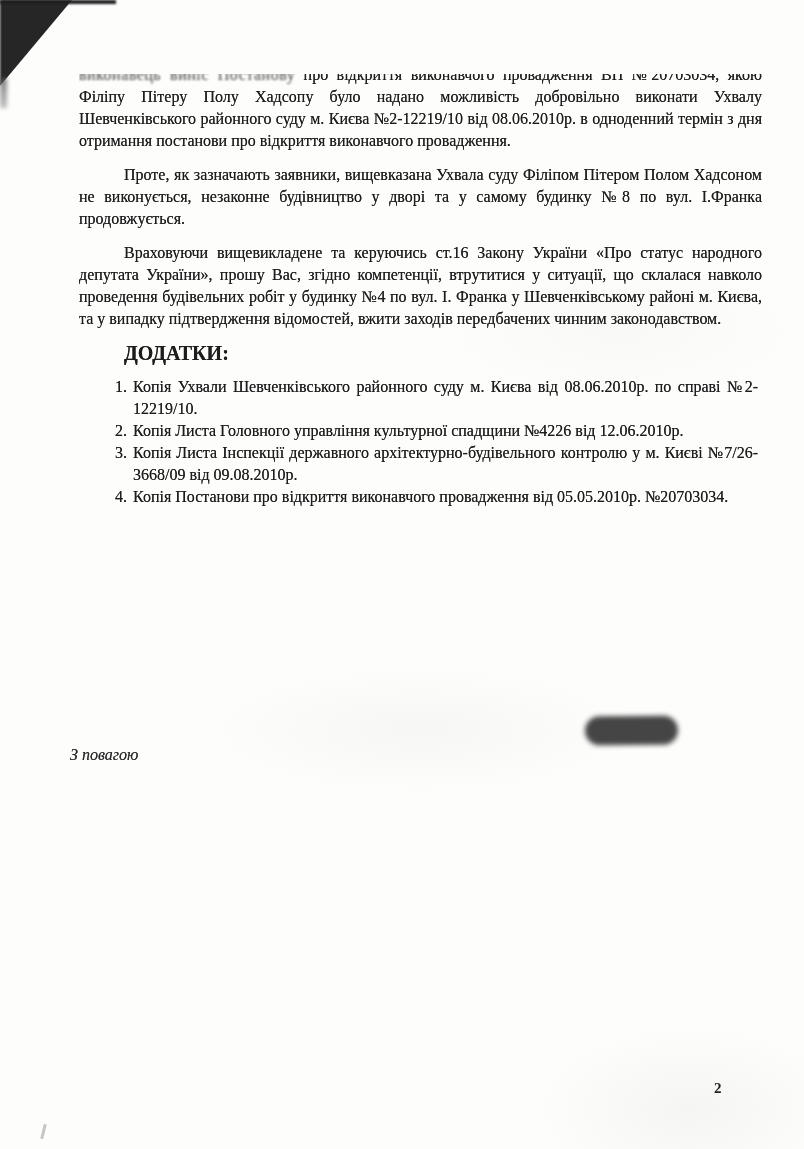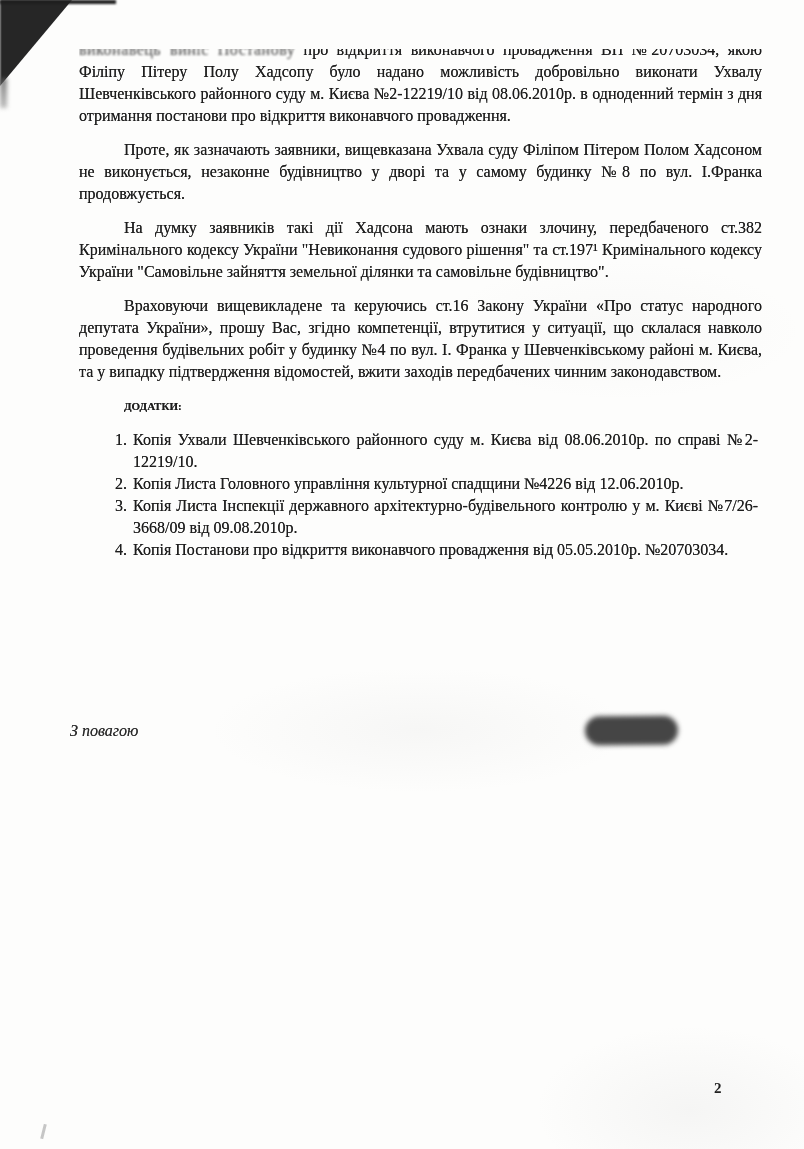--- a/index.html
+++ b/index.html
@@ -34,49 +34,49 @@
     filter: blur(1px);
   }
   .corner-smudge {
     position: absolute; left: 0; top: 78px;
     width: 7px; height: 30px;
     background: linear-gradient(180deg, #555, #aaa);
     filter: blur(2px); opacity: .75;
   }
 
   .content {
-    position: absolute; left: 79px; top: 49px; width: 683px;
+    position: absolute; left: 79px; top: 74px; width: 683px;
     font-size: 16px; line-height: 22px;
     color: #1d1d1d;
     text-align: justify;
     text-shadow: 0 0 0.5px rgba(25,25,25,0.8);
   }
   .content p { margin: 0 0 12px 0; text-indent: 45px; }
 
   .p1wrap { overflow: hidden; margin-bottom: 12px; }
   .p1wrap p { margin: -10px 0 0 0; text-indent: 0; }
   .clipped-prefix { filter: blur(1px); opacity: .7; letter-spacing: .5px; }
 
   .attachments-heading {
     font-weight: bold;
-    font-size: 11px;
+    font-size: 20px;
     margin: 22px 0 12px 22px;
     text-indent: 0;
   }
   ol.attachments {
     margin: 4px; padding: 0 0 0 48px;
   }
   ol.attachments li {
     text-align: justify;
     padding-left: 2px;
     margin: 0;
   }
 
   .closing {
-    position: absolute; left: 70px; top: 722px;
+    position: absolute; left: 70px; top: 746px;
     font-style: italic; font-size: 16px; color: #2a2a2a;
     text-shadow: 0 0 0.5px rgba(25,25,25,0.7);
   }
   .redaction {
     position: absolute; left: 585px; top: 716px;
     width: 93px; height: 29px;
     background: #454545;
     border-radius: 15px;
     filter: blur(2.5px);
     transform: rotate(-0.5deg);
@@ -103,21 +103,20 @@
   <div class="corner-smudge"></div>
 
   <div class="content">
 
     <div class="p1wrap">
       <p><span class="clipped-prefix">виконавець виніс Постанову</span> <span>про відкриття виконавчого провадження ВП №20703034, якою Філіпу Пітеру Полу Хадсопу було надано можливість добровільно виконати Ухвалу Шевченківського районного суду м. Києва №2-12219/10 від 08.06.2010р. в одноденний термін з дня отримання постанови про відкриття виконавчого провадження.</span></p>
     </div>
 
     <p>Проте, як зазначають заявники, вищевказана Ухвала суду Філіпом Пітером Полом Хадсоном не виконується, незаконне будівництво у дворі та у самому будинку №8 по вул. І.Франка продовжується.</p>
 
-    <p>На думку заявників такі дії Хадсона мають ознаки злочину, передбаченого ст.382 Кримінального кодексу України "Невиконання судового рішення" та ст.197¹ Кримінального кодексу України "Самовільне зайняття земельної ділянки та самовільне будівництво".</p>
 
     <p>Враховуючи вищевикладене та керуючись ст.16 Закону України «Про статус народного депутата України», прошу Вас, згідно компетенції, втрутитися у ситуації, що склалася навколо проведення будівельних робіт у будинку №4 по вул. І. Франка у Шевченківському районі м. Києва, та у випадку підтвердження відомостей, вжити заходів передбачених чинним законодавством.</p>
 
 
     <p class="attachments-heading">ДОДАТКИ:</p>
 
     <ol class="attachments">
       <li>Копія Ухвали Шевченківського районного суду м. Києва від 08.06.2010р. по справі №2-12219/10.</li>
       <li>Копія Листа Головного управління культурної спадщини №4226 від 12.06.2010р.</li>
       <li>Копія Листа Інспекції державного архітектурно-будівельного контролю у м. Києві №7/26-3668/09 від 09.08.2010р.</li>

